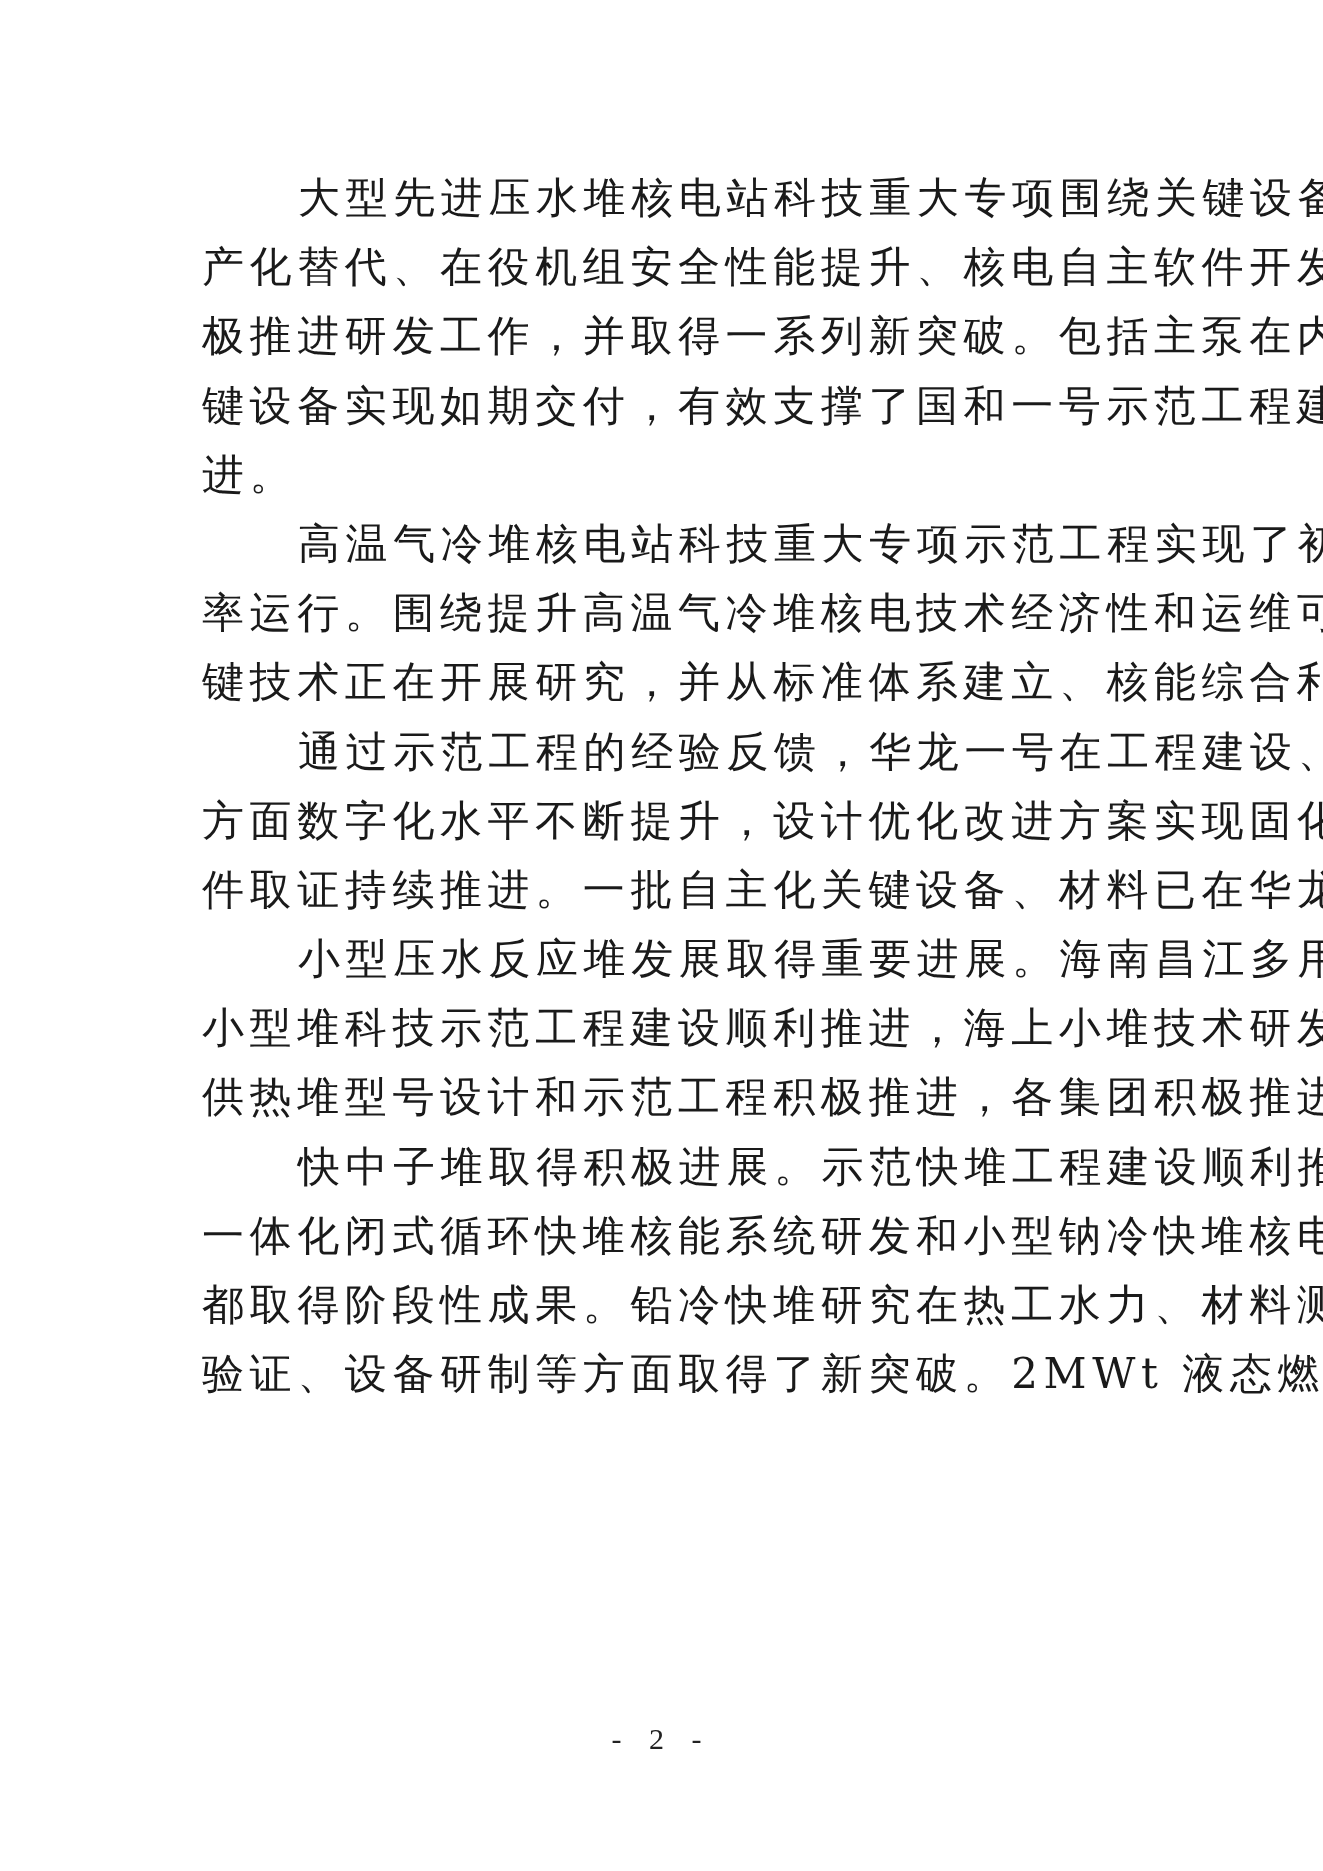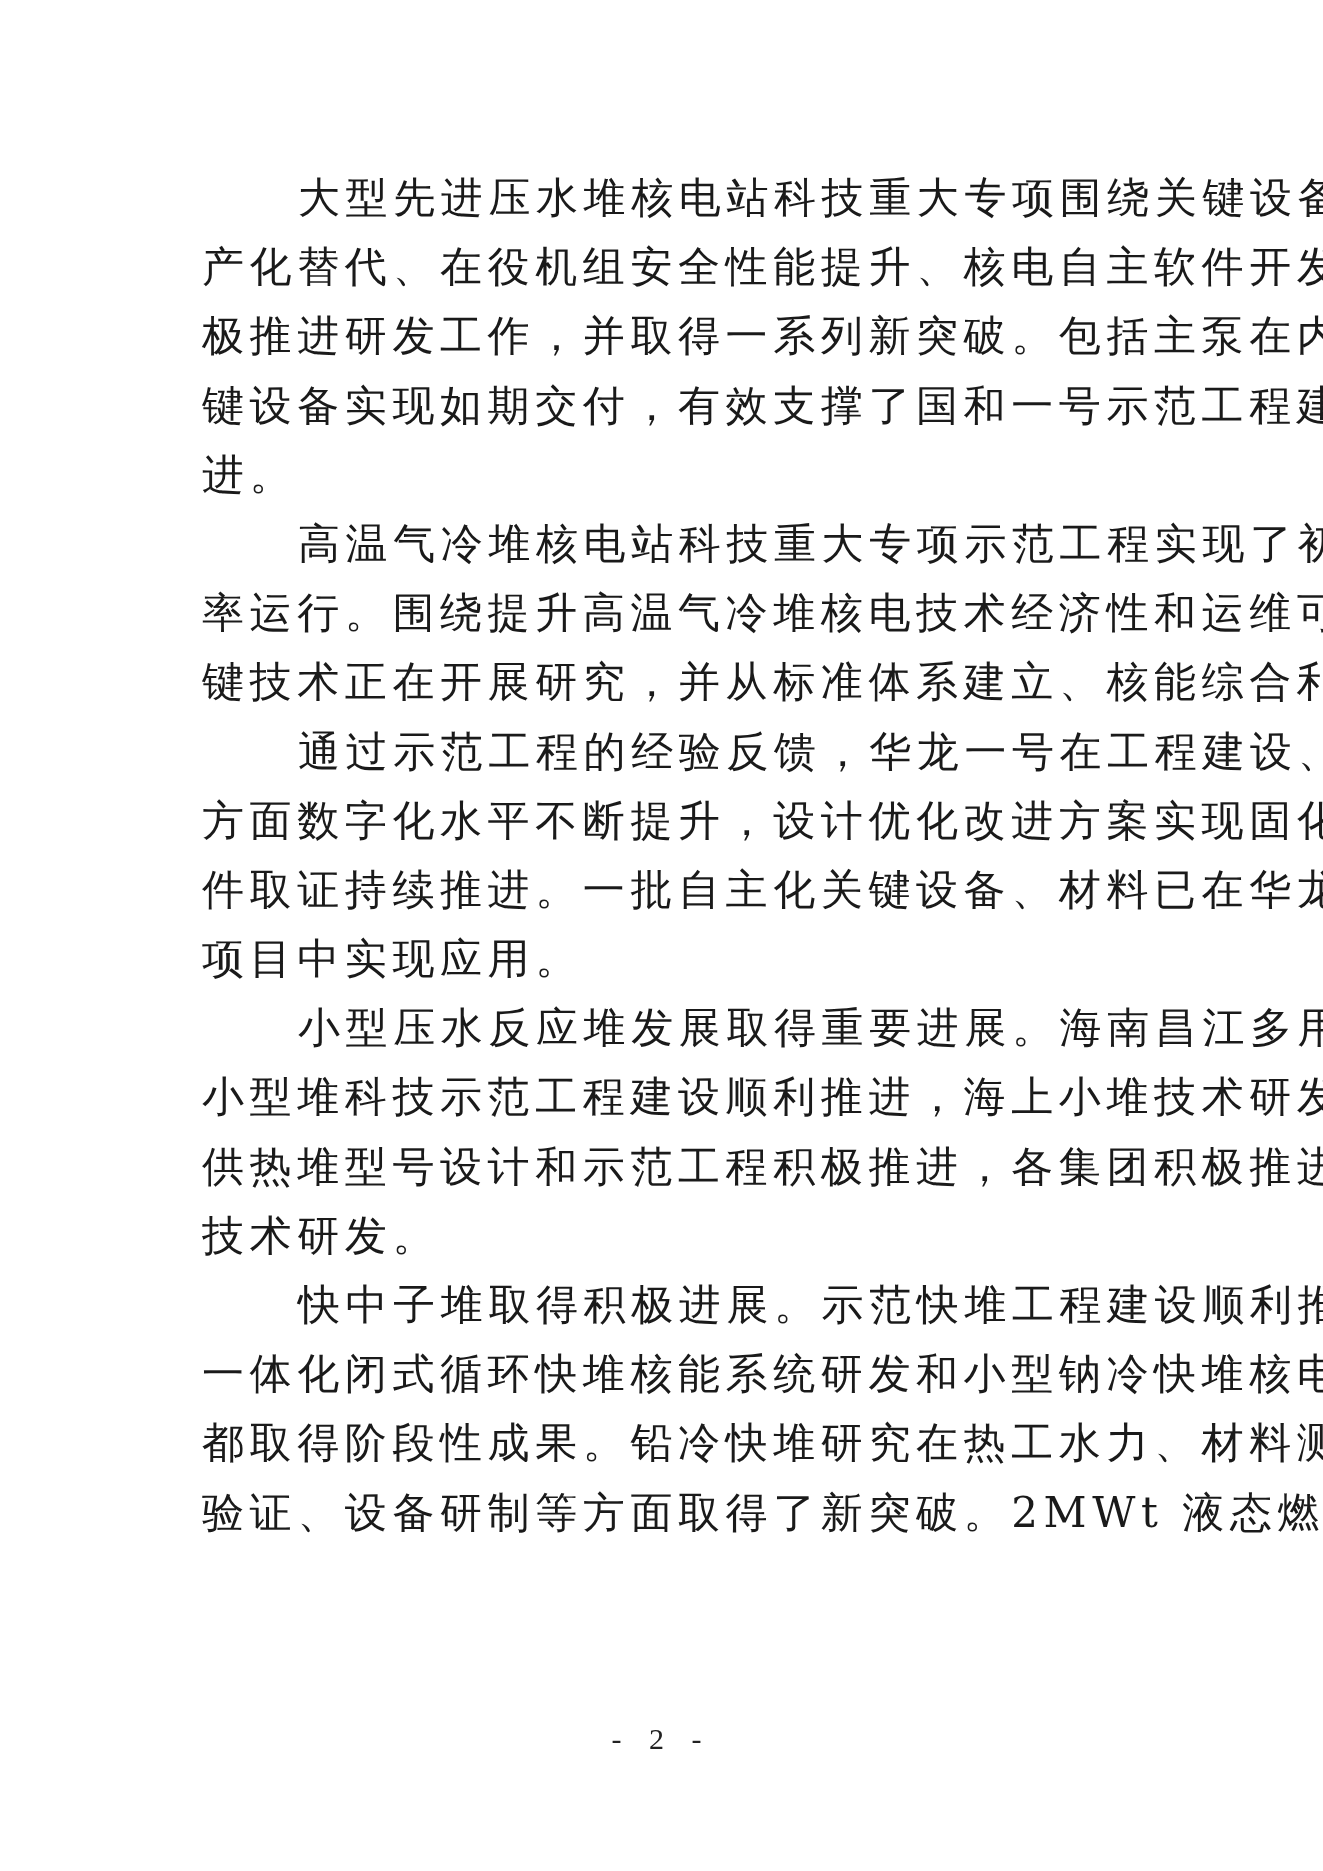--- a/index.html
+++ b/index.html
@@ -75,28 +75,26 @@
     <div class="para" style="text-indent:0">
       <span class="line first">高温气冷堆核电站科技重大专项示范工程实现了初始满功</span>
       <span class="line">率运行。围绕提升高温气冷堆核电技术经济性和运维可靠性等关</span>
       <span class="line">键技术正在开展研究，并从标准体系建立、核能综合利用等多维</span>
     </div>
 
     <div class="para" style="text-indent:0">
       <span class="line first">通过示范工程的经验反馈，华龙一号在工程建设、安全运行</span>
       <span class="line">方面数字化水平不断提升，设计优化改进方案实现固化，自主软</span>
       <span class="line">件取证持续推进。一批自主化关键设备、材料已在华龙一号在建</span>
-      <span class="line">项目中实现应用。</span>
     </div>
 
     <div class="para" style="text-indent:0">
       <span class="line first">小型压水反应堆发展取得重要进展。海南昌江多用途模块式</span>
       <span class="line">小型堆科技示范工程建设顺利推进，海上小堆技术研发不断深化，</span>
       <span class="line">供热堆型号设计和示范工程积极推进，各集团积极推进新型小堆</span>
-      <span class="line">技术研发。</span>
     </div>
 
     <div class="para" style="text-indent:0">
       <span class="line first">快中子堆取得积极进展。示范快堆工程建设顺利推进的同时，</span>
       <span class="line">一体化闭式循环快堆核能系统研发和小型钠冷快堆核电源研发</span>
       <span class="line">都取得阶段性成果。铅冷快堆研究在热工水力、材料测试、软件</span>
       <span class="line">验证、设备研制等方面取得了新突破。2MWt 液态燃料钍基熔盐</span>
     </div>
 
   </div>

